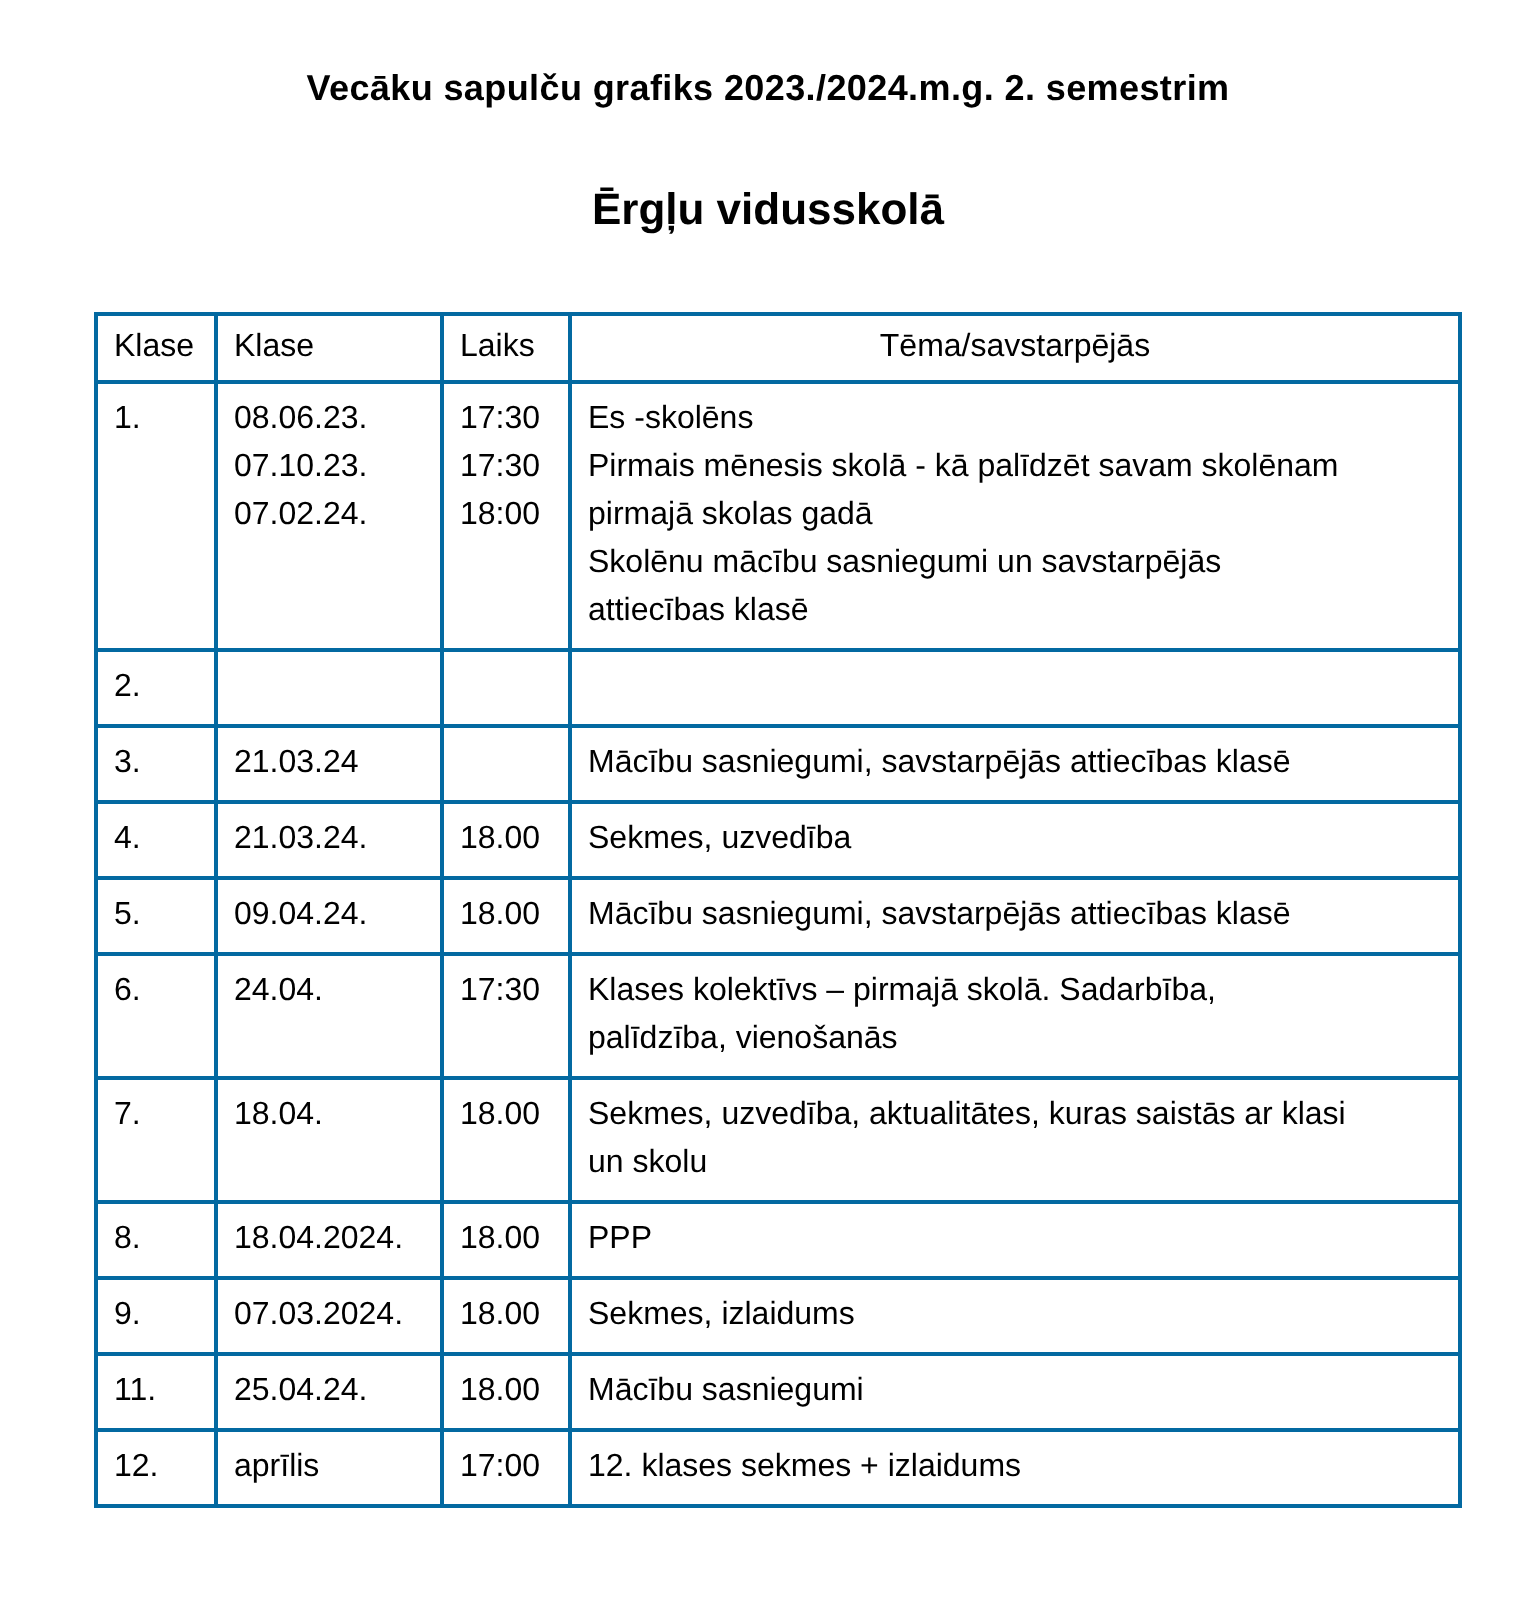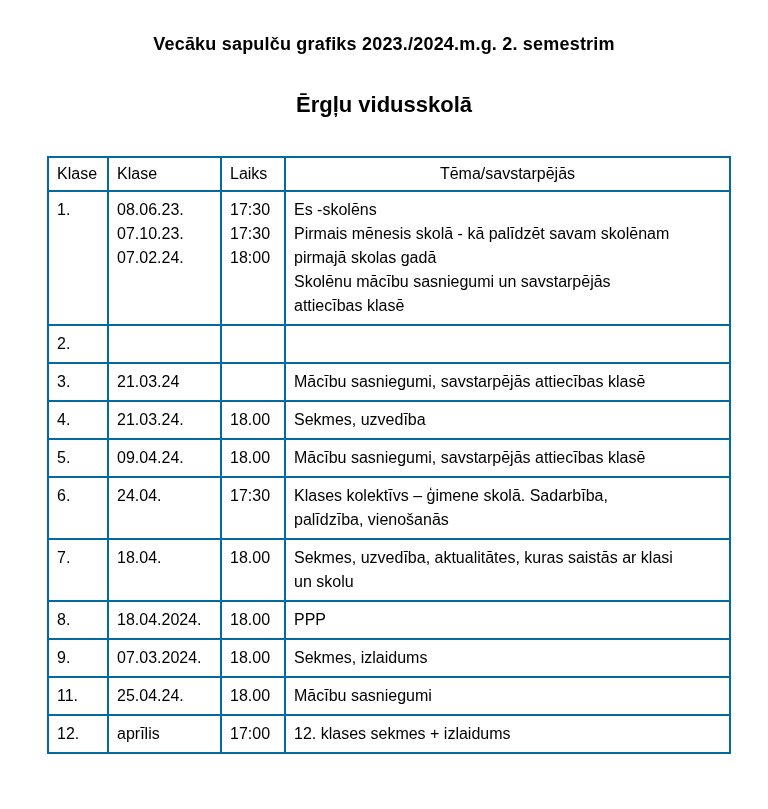--- a/index.html
+++ b/index.html
@@ -118,21 +118,21 @@
         <tr>
           <td>5.</td>
           <td>09.04.24.</td>
           <td>18.00</td>
           <td>Mācību sasniegumi, savstarpējās attiecības klasē</td>
         </tr>
         <tr>
           <td>6.</td>
           <td>24.04.</td>
           <td>17:30</td>
-          <td>Klases kolektīvs – ģimene skolā. Sadarbība,
+          <td>Klases kolektīvs – pirmajā skolā. Sadarbība,
 palīdzība, vienošanās</td>
         </tr>
         <tr>
           <td>7.</td>
           <td>18.04.</td>
           <td>18.00</td>
           <td>Sekmes, uzvedība, aktualitātes, kuras saistās ar klasi
 un skolu</td>
         </tr>
         <tr>

